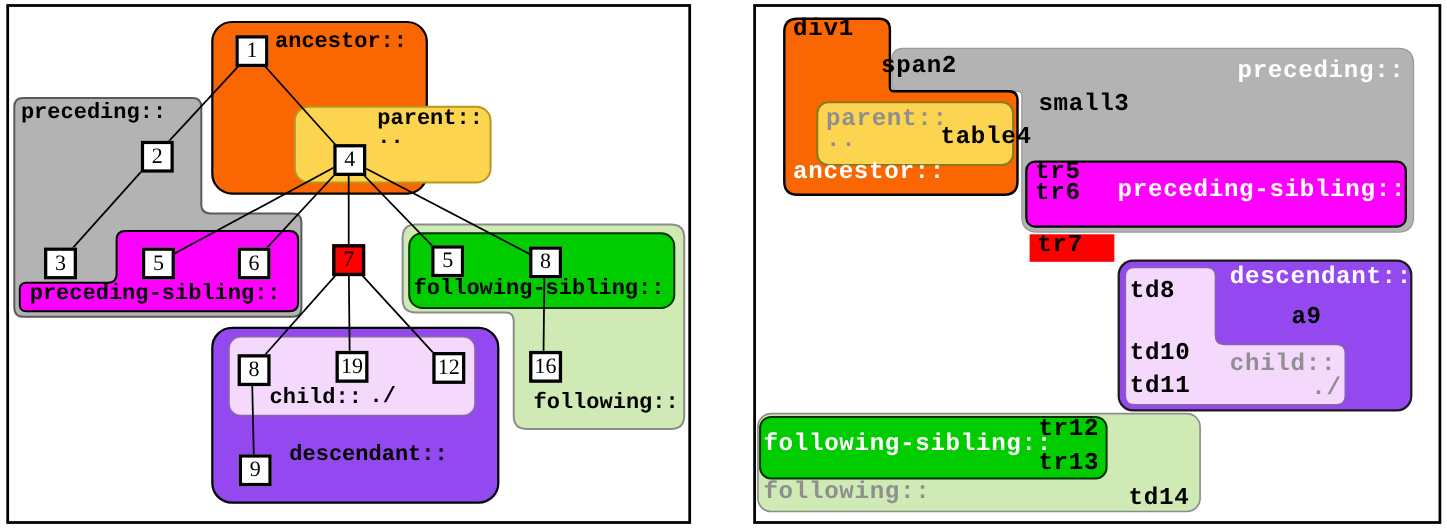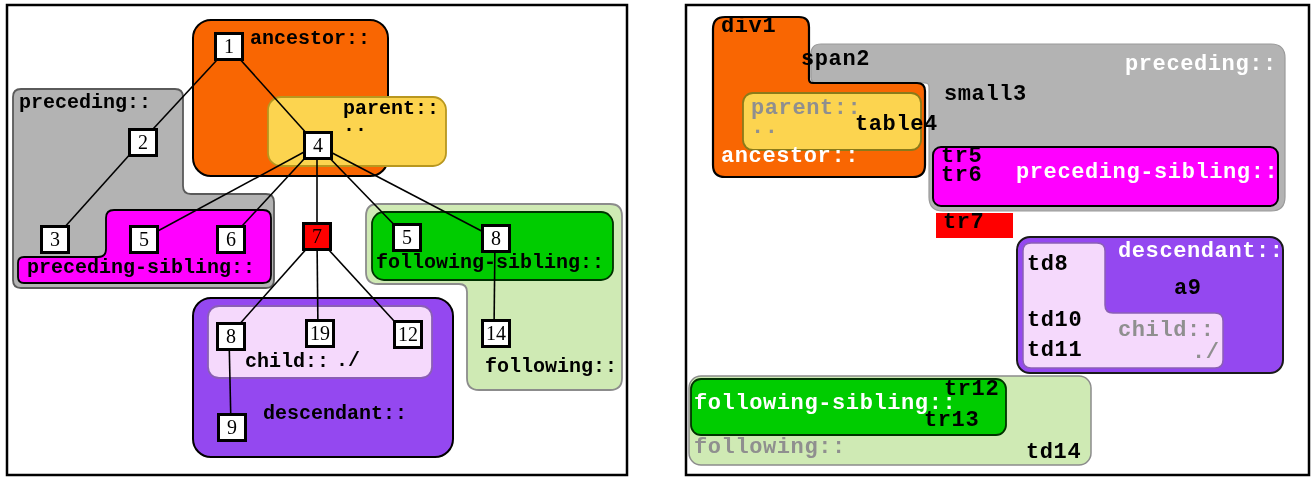--- a/index.html
+++ b/index.html
@@ -95,35 +95,35 @@
   <div class="node" style="left:303px;top:131px">4</div>
   <div class="node" style="left:129px;top:225px">5</div>
   <div class="node" style="left:216px;top:225px">6</div>
   <div class="node self" style="left:302px;top:222px">7</div>
   <div class="node" style="left:216px;top:322px">8</div>
   <div class="node" style="left:217px;top:413px">9</div>
   <div class="node" style="left:305px;top:319px">19</div>
   <div class="node" style="left:393px;top:320px">12</div>
   <div class="node" style="left:392px;top:223px">5</div>
   <div class="node" style="left:481px;top:224px">8</div>
-  <div class="node" style="left:481px;top:319px">14</div>
+  <div class="node" style="left:481px;top:319px">16</div>
 
   <div class="lbl t22" style="left:721px;top:16px">div1</div>
   <div class="lbl t22" style="left:801px;top:49px">span2</div>
   <div class="lbl t22" style="left:944px;top:84px">small3</div>
   <div class="lbl t22" style="left:855px;top:114px">table4</div>
   <div class="lbl t22" style="left:941px;top:146px">tr5</div>
   <div class="lbl t22" style="left:941px;top:165px">tr6</div>
   <div class="lbl t22" style="left:943px;top:212px">tr7</div>
   <div class="lbl t22" style="left:1027px;top:254px">td8</div>
   <div class="lbl t22" style="left:1174px;top:278px">a9</div>
   <div class="lbl t22" style="left:1027px;top:310px">td10</div>
   <div class="lbl t22" style="left:1027px;top:340px">td11</div>
   <div class="lbl t22" style="left:944px;top:379px">tr12</div>
-  <div class="lbl t22" style="left:924px;top:410px">tr13</div>
+  <div class="lbl t22" style="left:944px;top:410px">tr13</div>
   <div class="lbl t22" style="left:1026px;top:442px">td14</div>
 
   <div class="lbl t22 white" style="left:1125px;top:54px">preceding::</div>
   <div class="lbl t22 white" style="left:721px;top:146px">ancestor::</div>
   <div class="lbl t22 white" style="left:1016px;top:162px">preceding-sibling::</div>
   <div class="lbl t22 white" style="left:1118px;top:241px">descendant::</div>
   <div class="lbl t22 white" style="left:694px;top:393px">following-sibling::</div>
   <div class="lbl t22 grayc" style="left:751px;top:98px">parent::</div>
   <div class="lbl t22 grayc" style="left:751px;top:117px">..</div>
   <div class="lbl t22 grayc" style="left:1118px;top:320px">child::</div>

